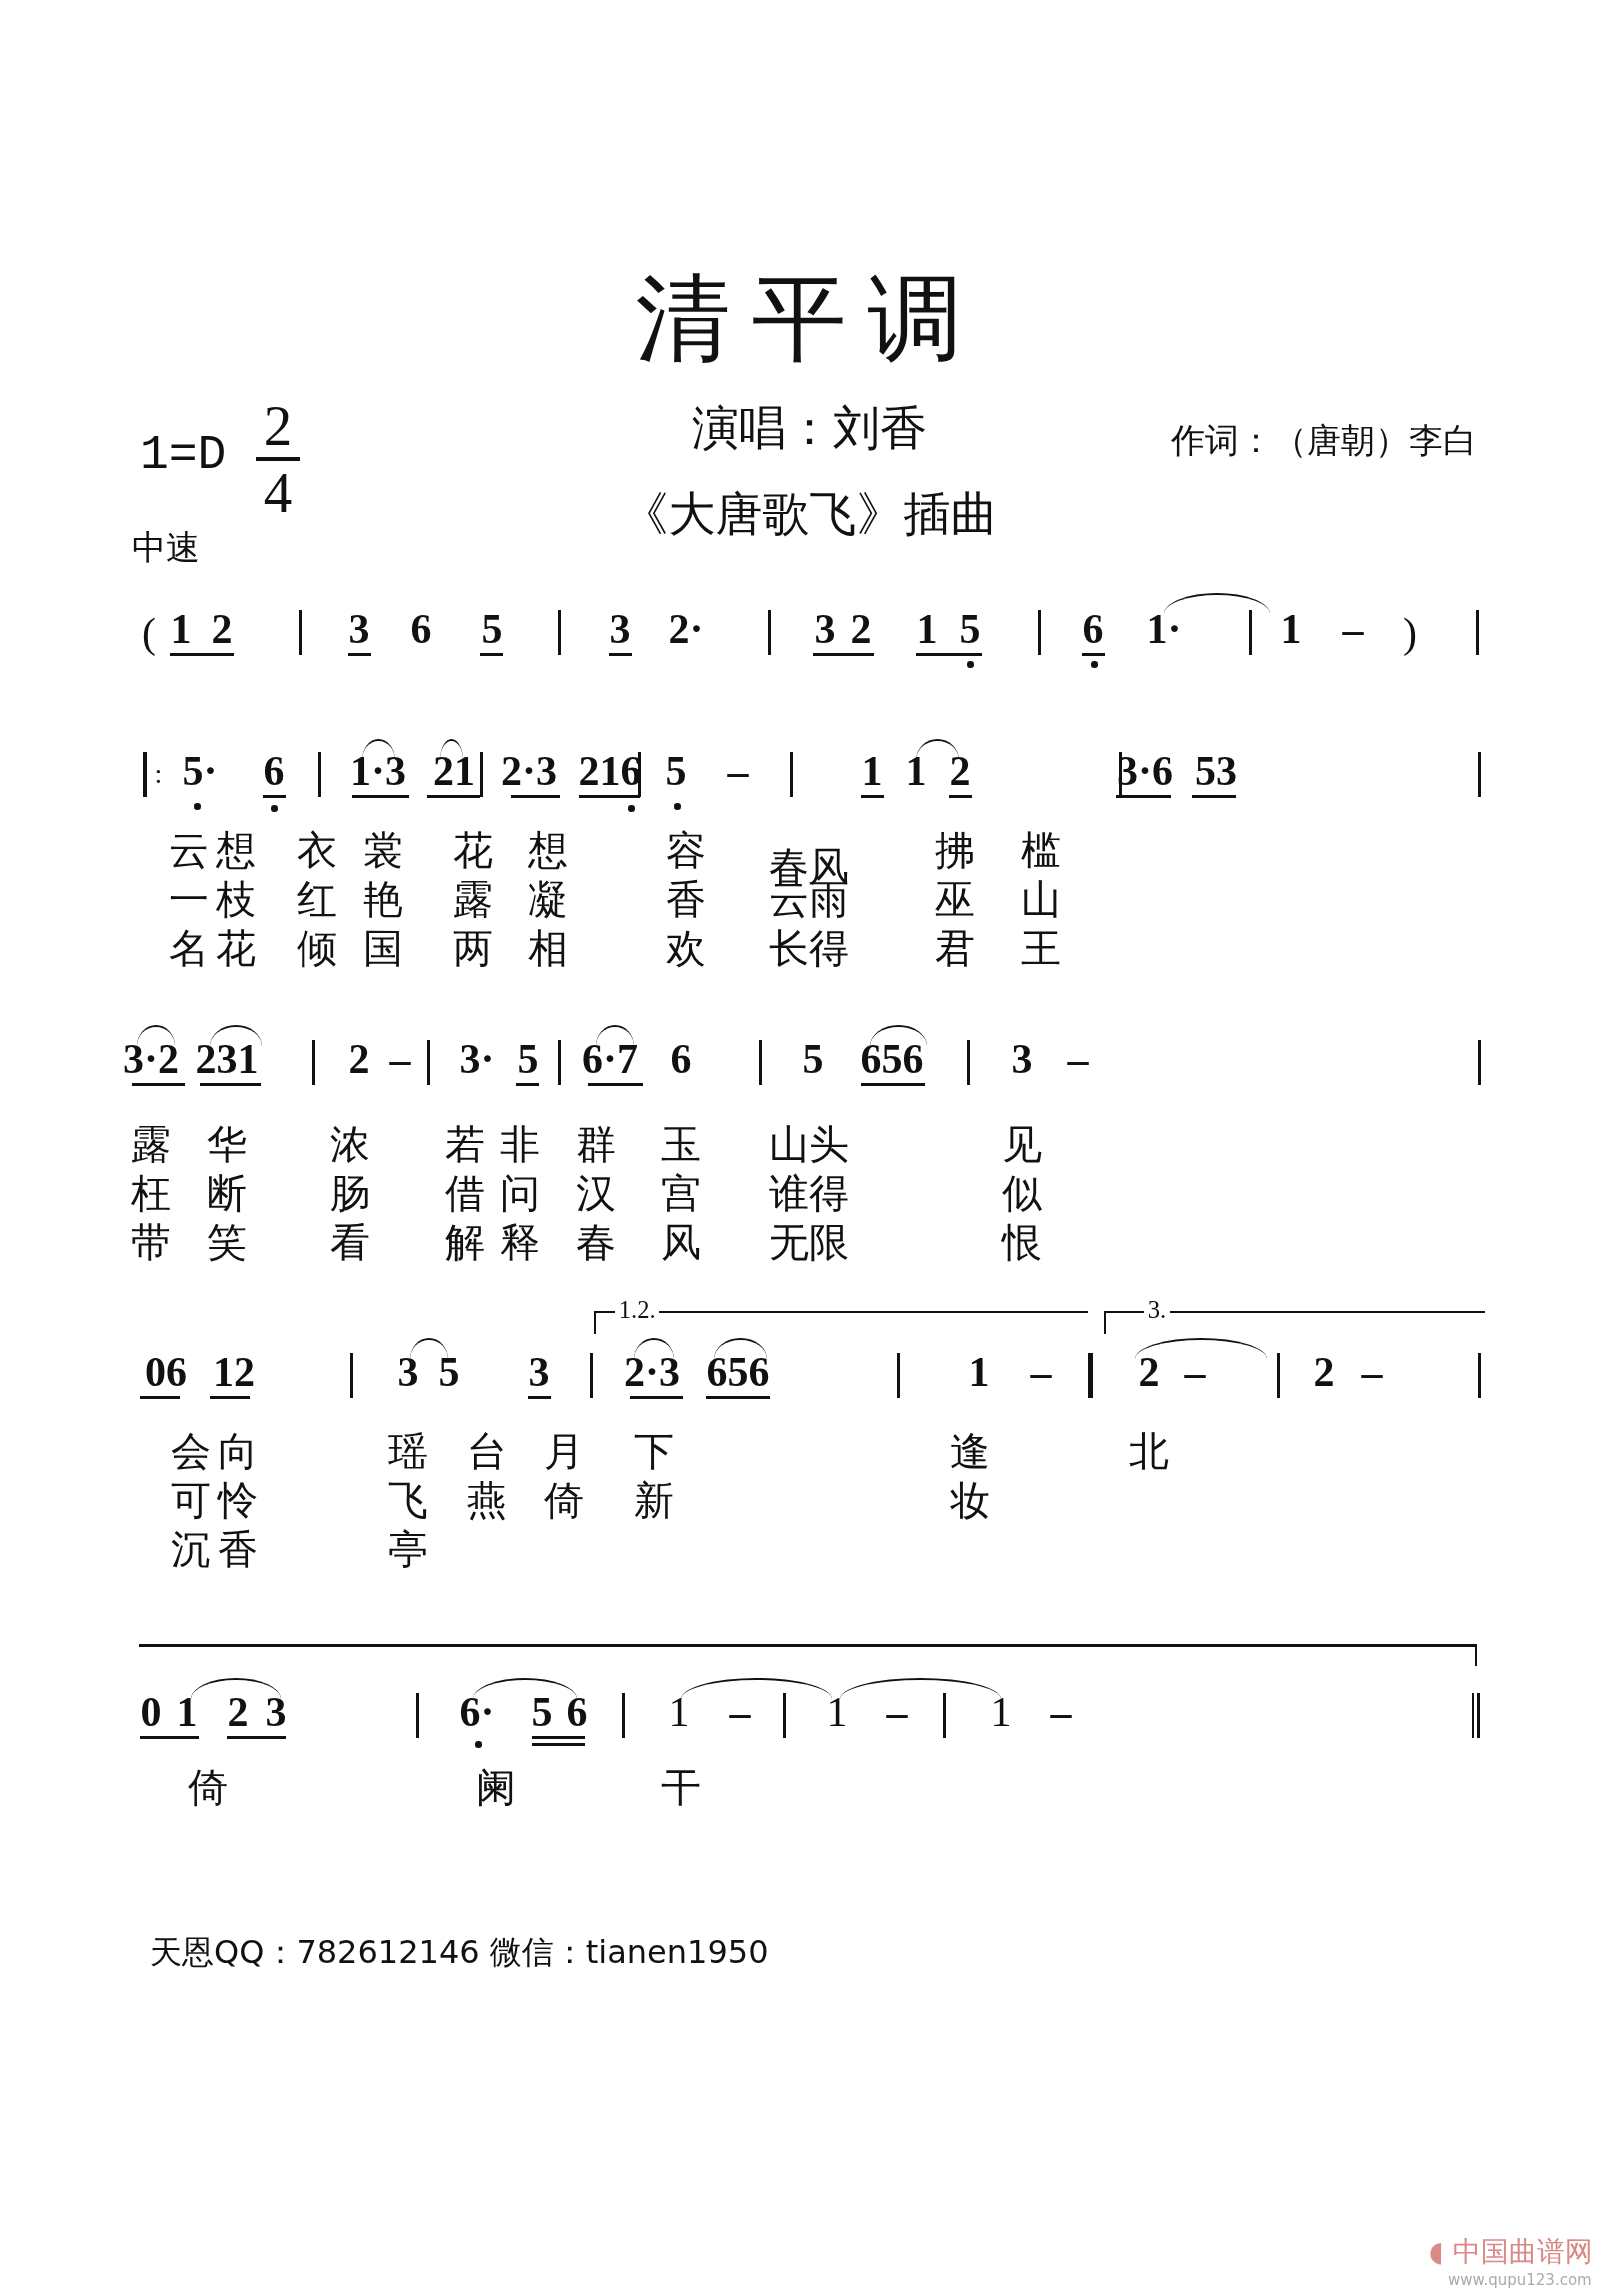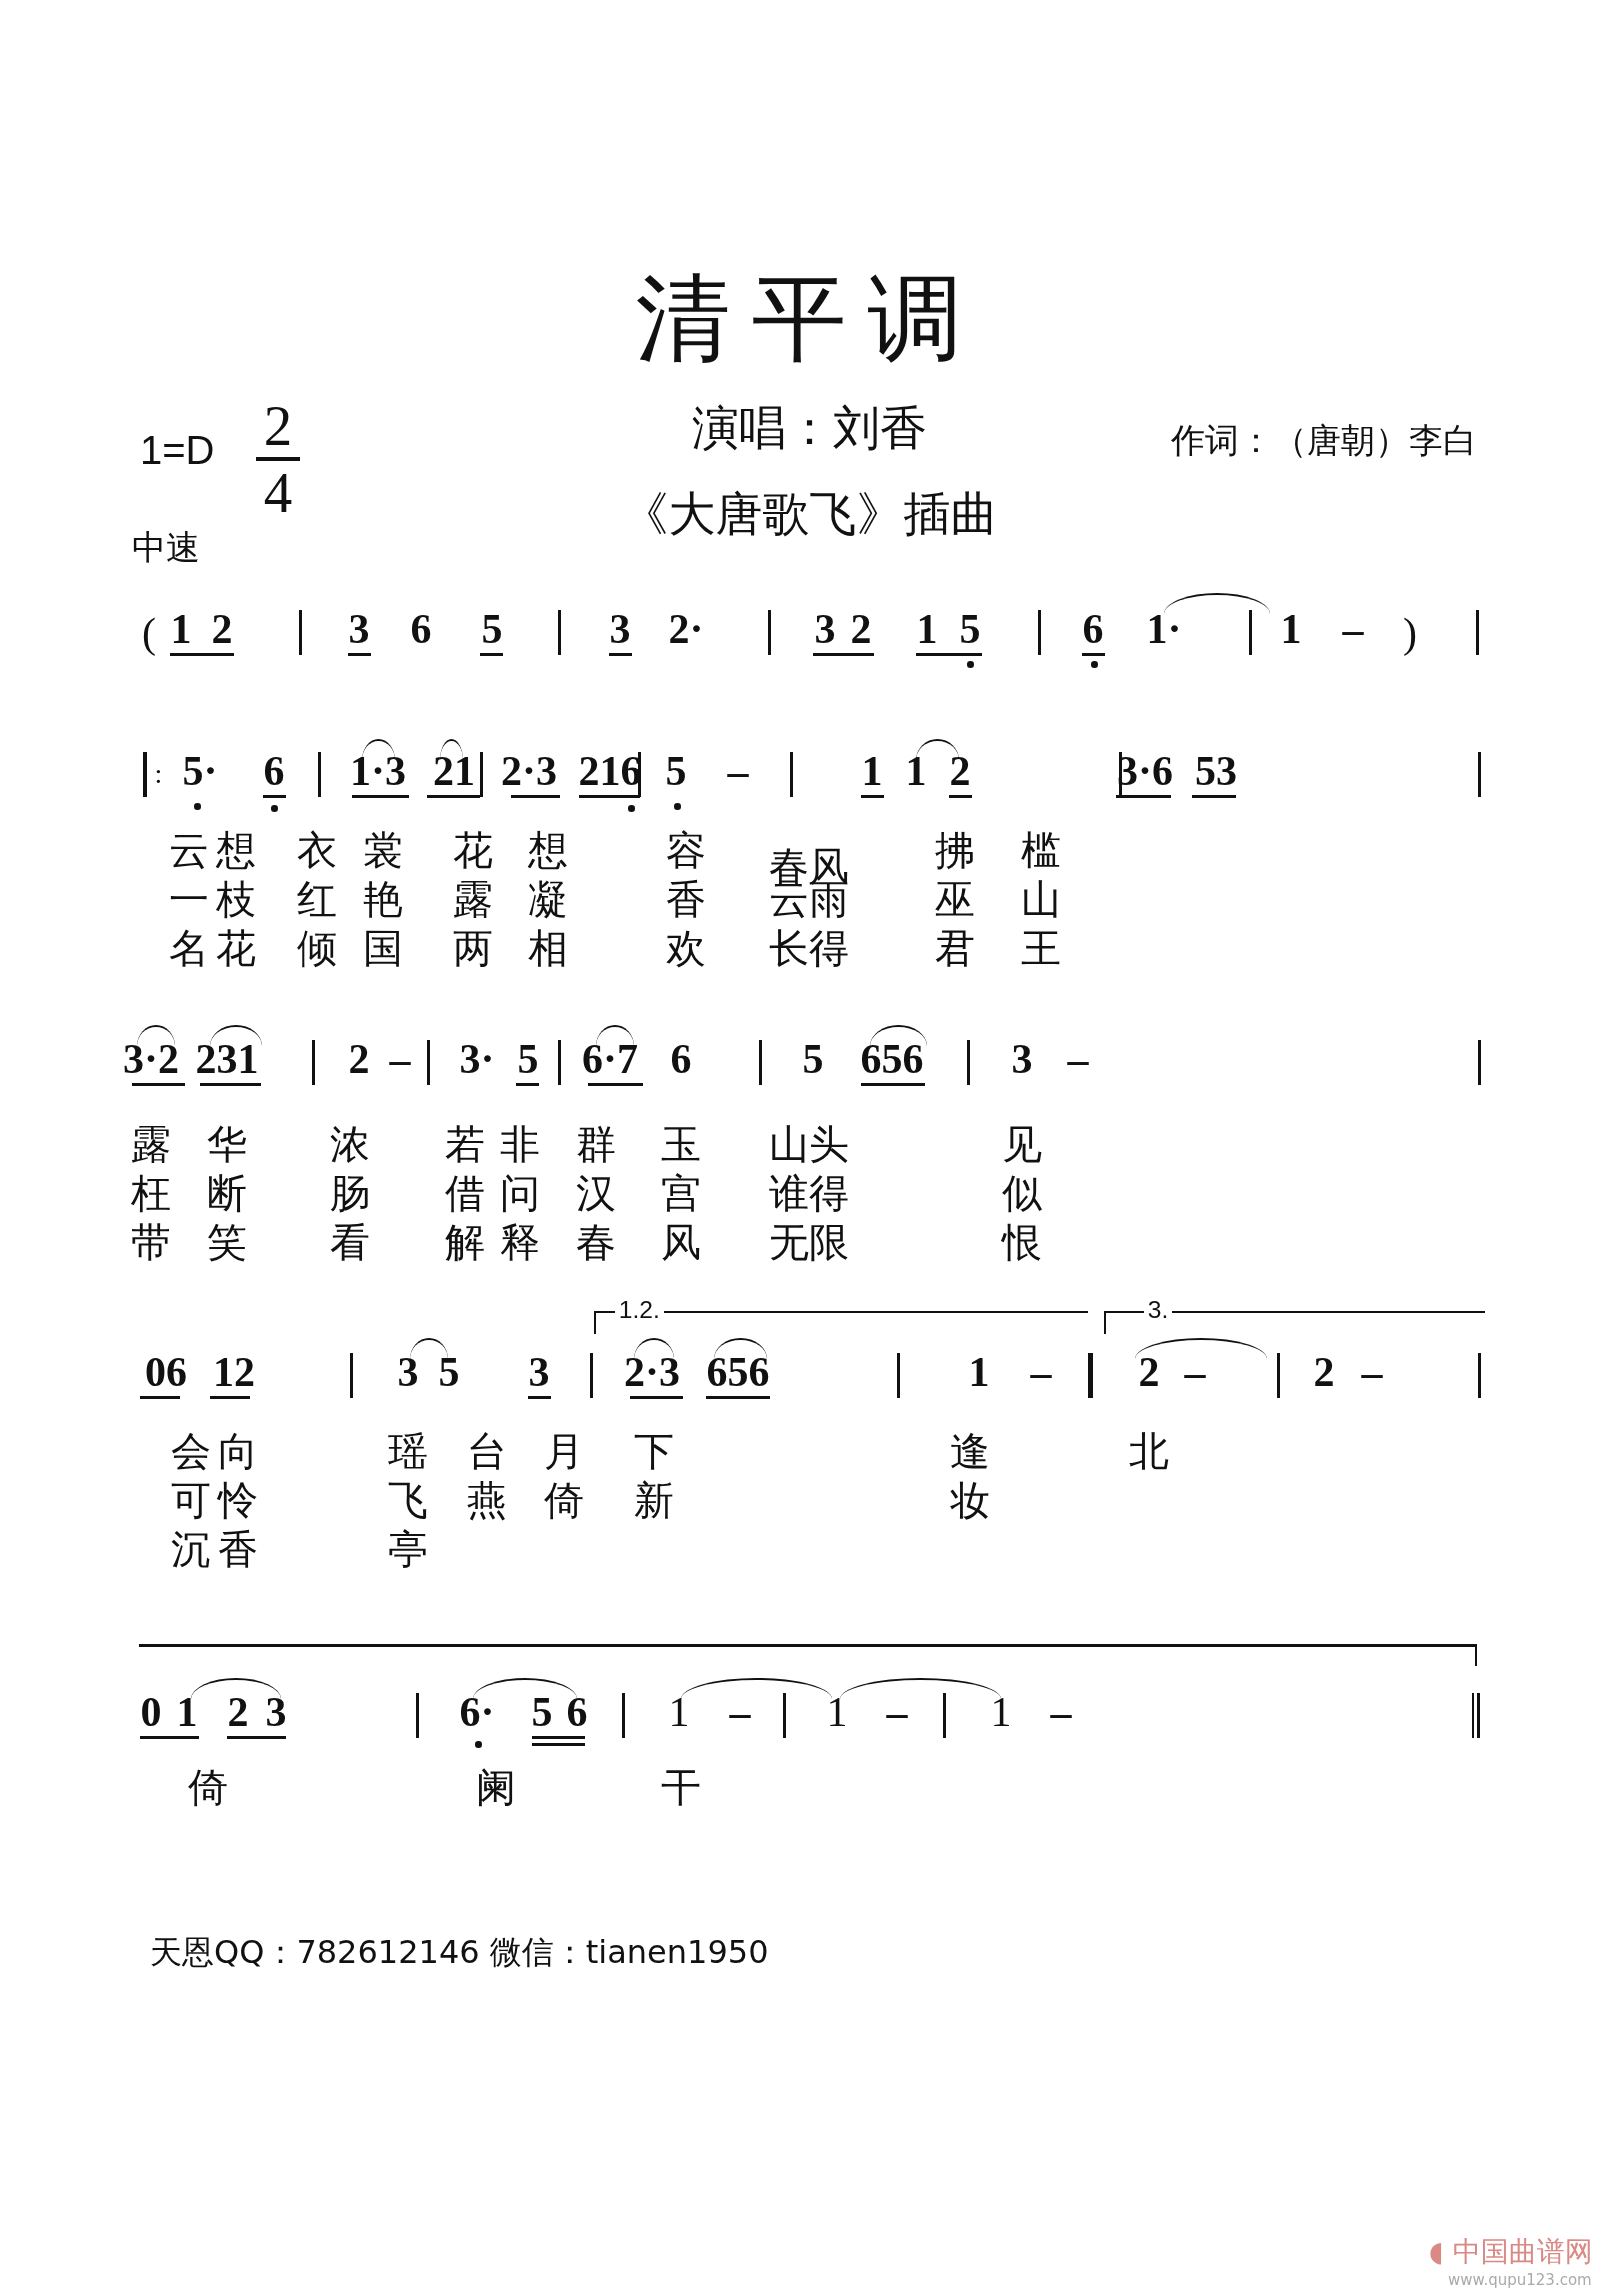--- a/index.html
+++ b/index.html
@@ -1,35 +1,35 @@
 <!DOCTYPE html>
 <html style="font-size:15px"><head>
 <meta charset="utf-8">
 <style>
   html, body { margin:0; padding:0; background:#ffffff; }
   body { width:1619px; height:2292px; position:relative; overflow:hidden;
          font-family:"DejaVu Sans", sans-serif; color:#111; }
   .abs { position:absolute; }
   .title { left:0; width:1619px; top:256px; text-align:center; font-size:95px; letter-spacing:21px; font-family:"DejaVu Sans", sans-serif; }
-  .key { left:140px; top:428px; font-size:40px; font-family:Liberation Sans, sans-serif; }
+  .key { left:140px; top:428px; font-size:48px; font-family:Liberation Mono, monospace; }
   .ts { left:256px; top:396px; width:44px; text-align:center; font-family:"Liberation Serif", serif; font-size:57px; line-height:59px; }
   .ts .bar { height:3.8px; background:#111; margin:1.9px 0; }
   .tempo { left:132px; top:525px; font-size:34px; }
   .singer { left:0; width:1619px; top:397px; text-align:center; font-size:47px; }
   .album { left:0; width:1619px; top:483px; text-align:center; font-size:47px; }
   .credits { left:1117px; top:416px; font-size:34px; line-height:49px; text-align:right; width:360px; }
   .staff { left:132px; width:1353px; height:114px; }
   .note { position:absolute; font-family:"Liberation Serif", serif; font-weight:bold; font-size:42px; transform:translateX(-50%); line-height:47px; }
   .light { font-weight:normal; }
   .barline { position:absolute; width:2.8px; background:#111; height:45px; }
   .ul { position:absolute; height:2.8px; background:#111; }
   .dot-below { position:absolute; width:6.6px; height:6.6px; border-radius:50%; background:#111; }
   .slur { position:absolute; border-top:2.8px solid #111; border-radius:50% 50% 0 0 / 100% 100% 0 0; height:19px; }
   .lyr { position:absolute; font-size:40px; transform:translateX(-50%); }
-  .volta { position:absolute; border-top:2.8px solid #111; border-left:2.8px solid #111; height:21px; font-size:24.6px; font-family:Liberation Sans, sans-serif; }
+  .volta { position:absolute; border-top:2.8px solid #111; border-left:2.8px solid #111; height:21px; font-size:24.6px; font-family:Liberation Serif, serif; }
   .volta span { position:absolute; top:-17px; background:#fff; padding:0 3.8px; }
   .footer { left:150px; top:1931px; font-size:32px; }
   .wm { left:1429px; top:2233px; color:#d98a86; font-size:28px; }
   .wm small { display:block; font-size:15px; color:#aaa; margin-left:19px; }
 </style>
 </head>
 <body>
 
 <div class="abs title">清平调</div>
 <div class="abs key">1=D</div>

